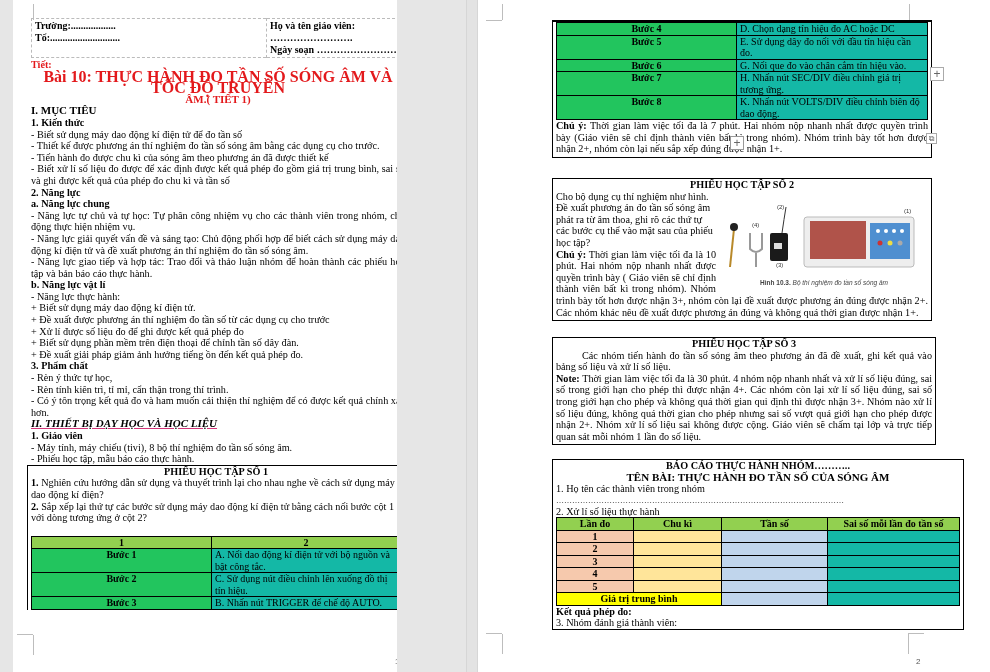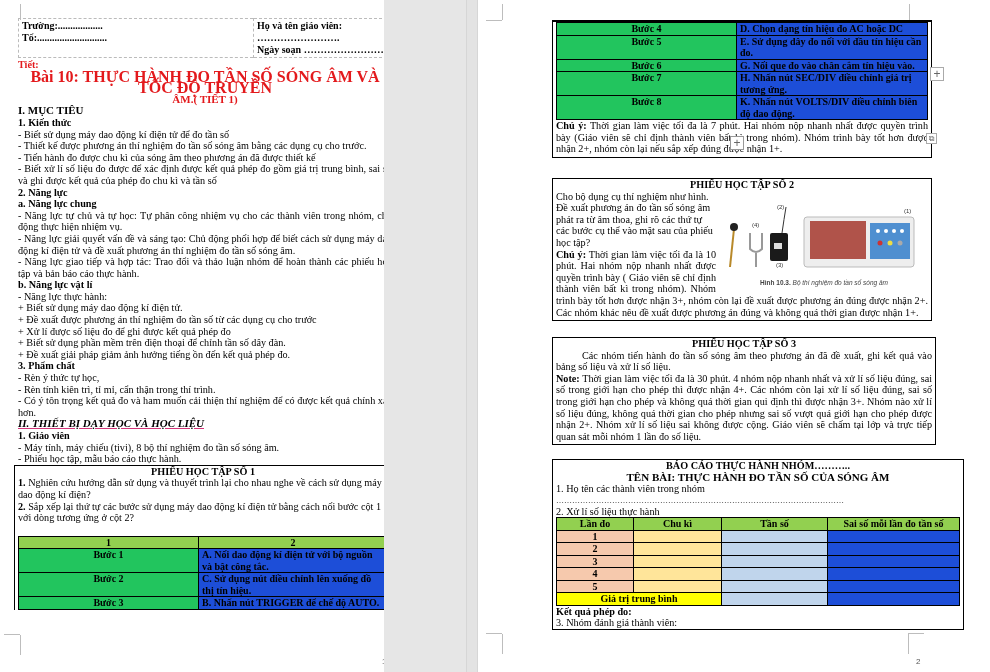--- a/index.html
+++ b/index.html
@@ -1,38 +1,38 @@
 <!DOCTYPE html>
 <html><head>
 <meta charset="utf-8">
 <style>
   * { box-sizing: border-box; margin: 0; padding: 0; }
   html, body { width: 990px; height: 672px; overflow: hidden; background: #e6e6e6; }
   body { position: relative; font-family: "Liberation Serif", "DejaVu Serif", serif; color: #000; }
   .page { position: absolute; top: 0; background: #fff; height: 672px; overflow: hidden; }
-  #page1 { left: 0; width: 384px; }
+  #page1 { left: 13px; width: 384px; }
   #page2 { left: 478px; width: 512px; }
   .gutter { position: absolute; left: 466px; top: 0; width: 12px; height: 672px; background: #e3e3e3; border-left: 1px solid #d6d6d6; border-right: 1px solid #d6d6d6; }
   .crop { position: absolute; border-color: #bdbdbd; border-style: solid; border-width: 0; }
   .content { position: absolute; font-size: 10.2px; line-height: 11.6px; }
   .p1c { left: 18px; top: 18px; width: 374px; }
   .hdr-table { width: 100%; border: 1px dashed #bbb; border-collapse: collapse; font-weight: bold; font-size: 10px; }
   .hdr-table td { padding: 1px 3px; vertical-align: top; line-height: 12px; }
   .hdr-table td:first-child { border-right: 1px dashed #bbb; width: 235px; }
   .red { color: #e3191c; font-weight: bold; }
   .center { text-align: center; }
   .b { font-weight: bold; }
   .u { text-decoration: underline; text-decoration-color: #d4357a; font-style: italic; }
   .justify { text-align: justify; }
   .box { border: 1.3px solid #000; padding: 0 3px 2px 3px; }
   table.grid { border-collapse: collapse; width: 100%; font-size: 10px; }
   table.grid td, table.grid th { border: 1.2px solid #000; padding: 0 3px; vertical-align: top; line-height: 11.5px; }
   .green { background: #92d050; }
   .blue { background: #22c55e; }
-  .peach { background: #1d4ed8; font-weight: bold; }
+  .peach { background: #14b8a6; }
   .salmon { background: #f6c9ad; }
   .yellowl { background: #ffe59a; }
   .bluem { background: #c0d5ec; }
   .yellow { background: #ffff00; }
   .pnum { position: absolute; font-size: 8px; color: #555; font-family: "Liberation Sans", sans-serif; }
   .floaticon { position: absolute; width: 14px; height: 14px; border: 1px solid #aaa; background: #fff; font-family: "Liberation Sans", sans-serif; font-size: 12px; line-height: 12px; text-align: center; color: #666; }
   .fig { float: right; width: 200px; margin: 8px 4px 0 8px; text-align: center; }
   .fig-caption { font-family: "Liberation Sans", sans-serif; font-size: 6.5px; color: #444; font-style: italic; margin-top: 6px; }
   .fig-caption b { font-style: normal; }
   .indent { text-indent: 26px; }

